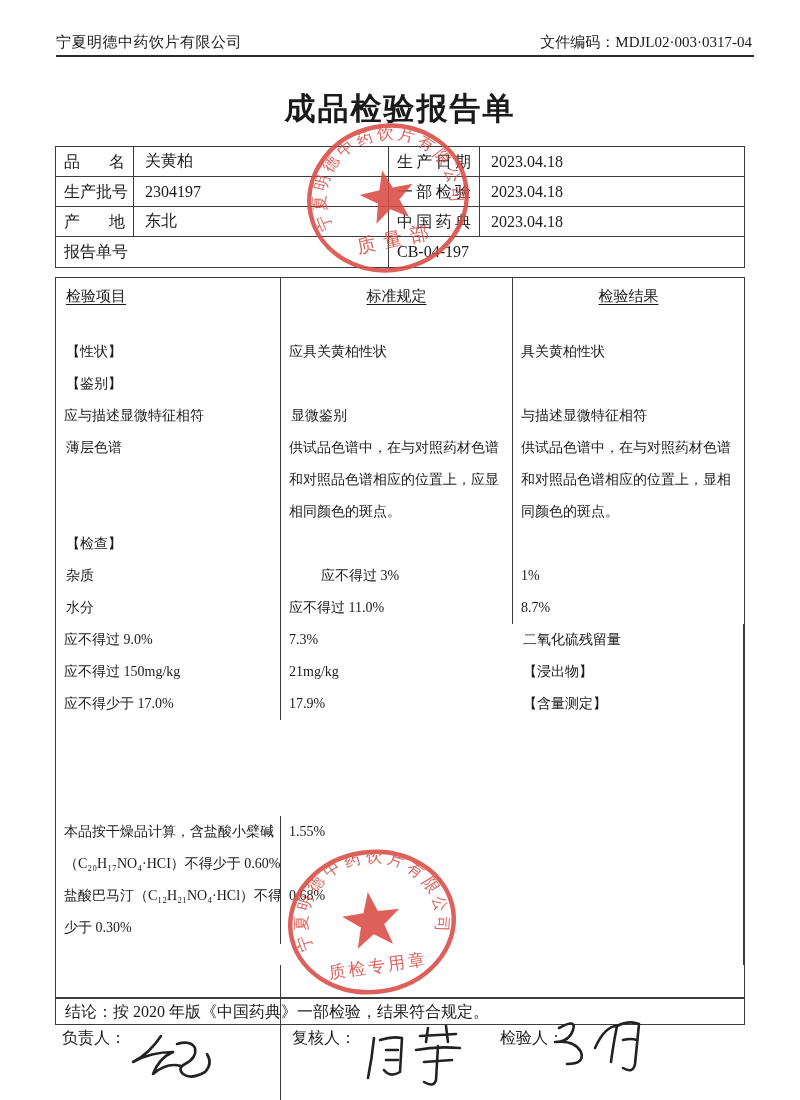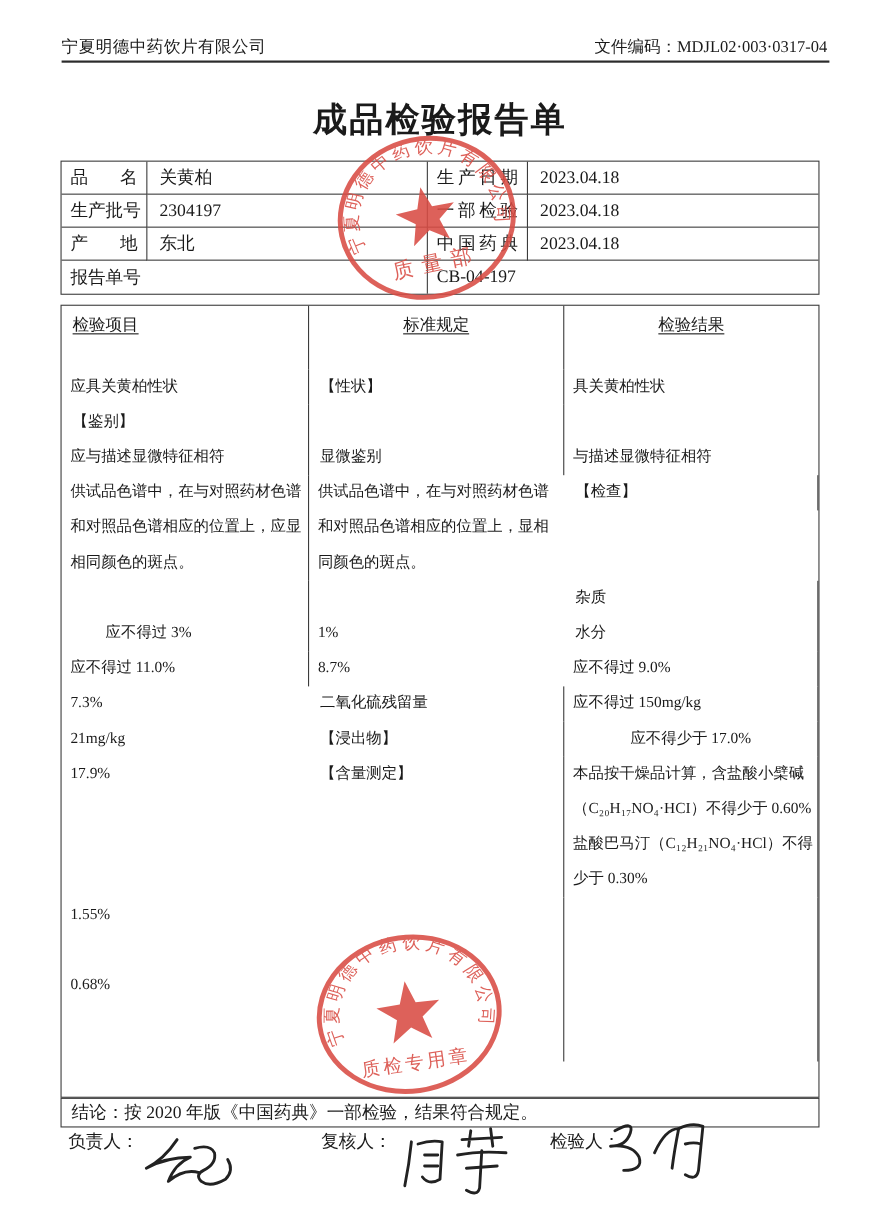--- a/index.html
+++ b/index.html
@@ -88,29 +88,30 @@
   <div class="ic val lastcol">2023.04.18</div>
 
   <div class="ic span2a lastrow">报告单号</div>
   <div class="ic span2b lastcol lastrow">CB-04-197</div>
 </div>
 
 <div class="abs result-table" id="rt-body">
   <div class="rt-cell rt-head c0"><span>检验项目</span></div>
   <div class="rt-cell rt-head c1"><span>标准规定</span></div>
   <div class="rt-cell rt-head c2"><span>检验结果</span></div>
-<div class="rt-cell c1" style="height: 32px;">应具关黄柏性状</div>
-    <div class="rt-cell c0" style="height: 32px;">【性状】</div>
+<div class="rt-cell c0" style="height: 32px;">【性状】</div>
+    <div class="rt-cell c1" style="height: 32px;">应具关黄柏性状</div>
     <div class="rt-cell c2" style="height: 32px;">具关黄柏性状</div>
     <div class="rt-cell c0" style="height: 32px;">【鉴别】</div>
     <div class="rt-cell c1" style="height: 32px;"></div>
     <div class="rt-cell c2" style="height: 32px;"></div>
     <div class="rt-cell c1" style="height: 32px;">应与描述显微特征相符</div>
     <div class="rt-cell c0" style="height: 32px;">显微鉴别</div>
     <div class="rt-cell c2" style="height: 32px;">与描述显微特征相符</div>
+    <div class="rt-cell c0" style="height: 96px;">薄层色谱</div>
     <div class="rt-cell c1" style="height: 96px;">供试品色谱中，在与对照药材色谱
 和对照品色谱相应的位置上，应显
 相同颜色的斑点。</div>
     <div class="rt-cell c2" style="height: 96px;">供试品色谱中，在与对照药材色谱
 和对照品色谱相应的位置上，显相
 同颜色的斑点。</div>
     <div class="rt-cell c0" style="height: 32px;">【检查】</div>
     <div class="rt-cell c1" style="height: 32px;"></div>
     <div class="rt-cell c2" style="height: 32px;"></div>
     <div class="rt-cell c0" style="height: 32px;">杂质</div>
@@ -118,21 +119,21 @@
     <div class="rt-cell c2" style="height: 32px;">1%</div>
     <div class="rt-cell c0" style="height: 32px;">水分</div>
     <div class="rt-cell c1" style="height: 32px;">应不得过 11.0%</div>
     <div class="rt-cell c2" style="height: 32px;">8.7%</div>
     <div class="rt-cell c1" style="height: 32px;">应不得过 9.0%</div>
     <div class="rt-cell c2" style="height: 32px;">7.3%</div>
     <div class="rt-cell c0" style="height: 32px;">二氧化硫残留量</div>
     <div class="rt-cell c1" style="height: 32px;">应不得过 150mg/kg</div>
     <div class="rt-cell c2" style="height: 32px;">21mg/kg</div>
     <div class="rt-cell c0" style="height: 32px;">【浸出物】</div>
-    <div class="rt-cell c1" style="height: 32px; text-align: center;">应不得少于 17.0%</div>
+    <div class="rt-cell c1" style="height: 32px;">应不得少于 17.0%</div>
     <div class="rt-cell c2" style="height: 32px;">17.9%</div>
     <div class="rt-cell c0" style="height: 128px;">【含量测定】</div>
     <div class="rt-cell c1" style="height: 128px;">本品按干燥品计算，含盐酸小檗碱
 （C₂₀H₁₇NO₄·HCI）不得少于 0.60%
 盐酸巴马汀（C₁₂H₂₁NO₄·HCl）不得
 少于 0.30%</div>
     <div class="rt-cell c2" style="height: 128px;">1.55%
 
 0.68%</div>
     <div class="rt-cell rt-fill c0"></div>

